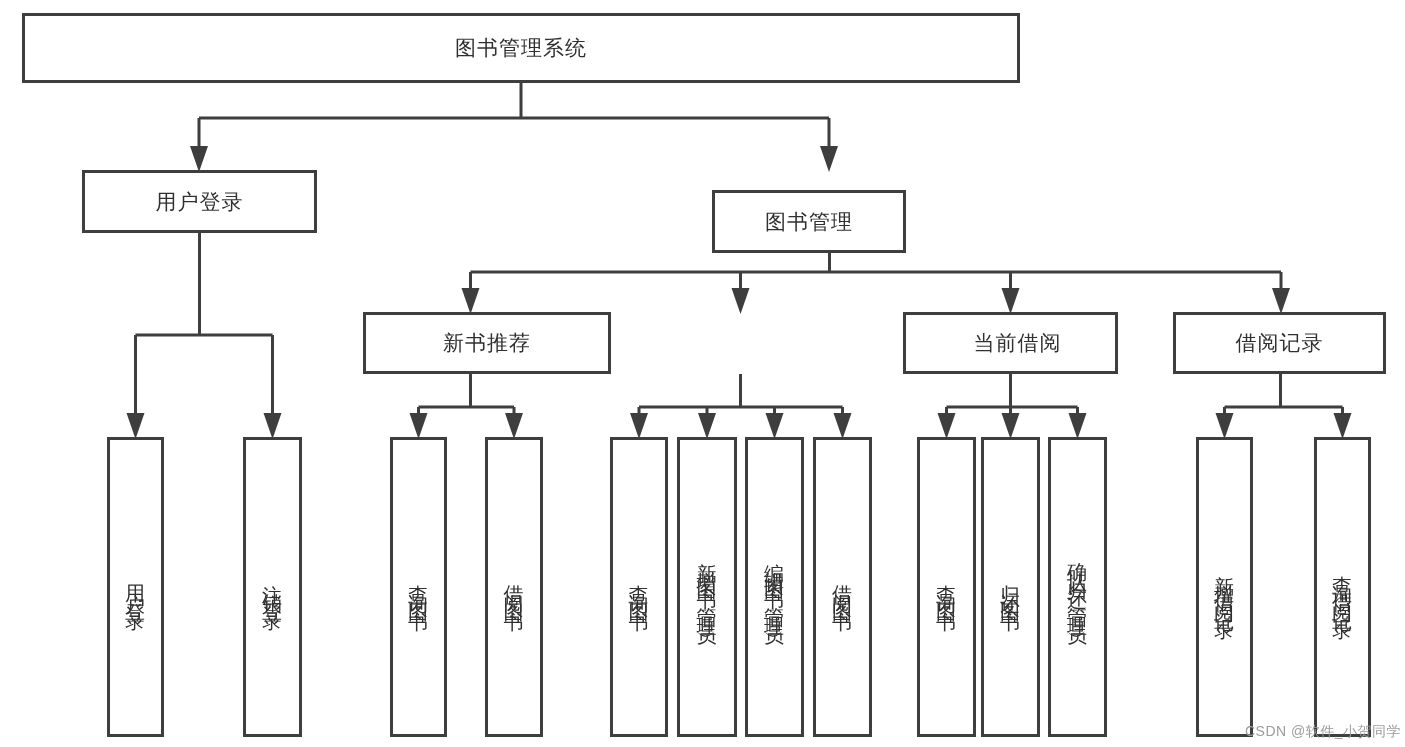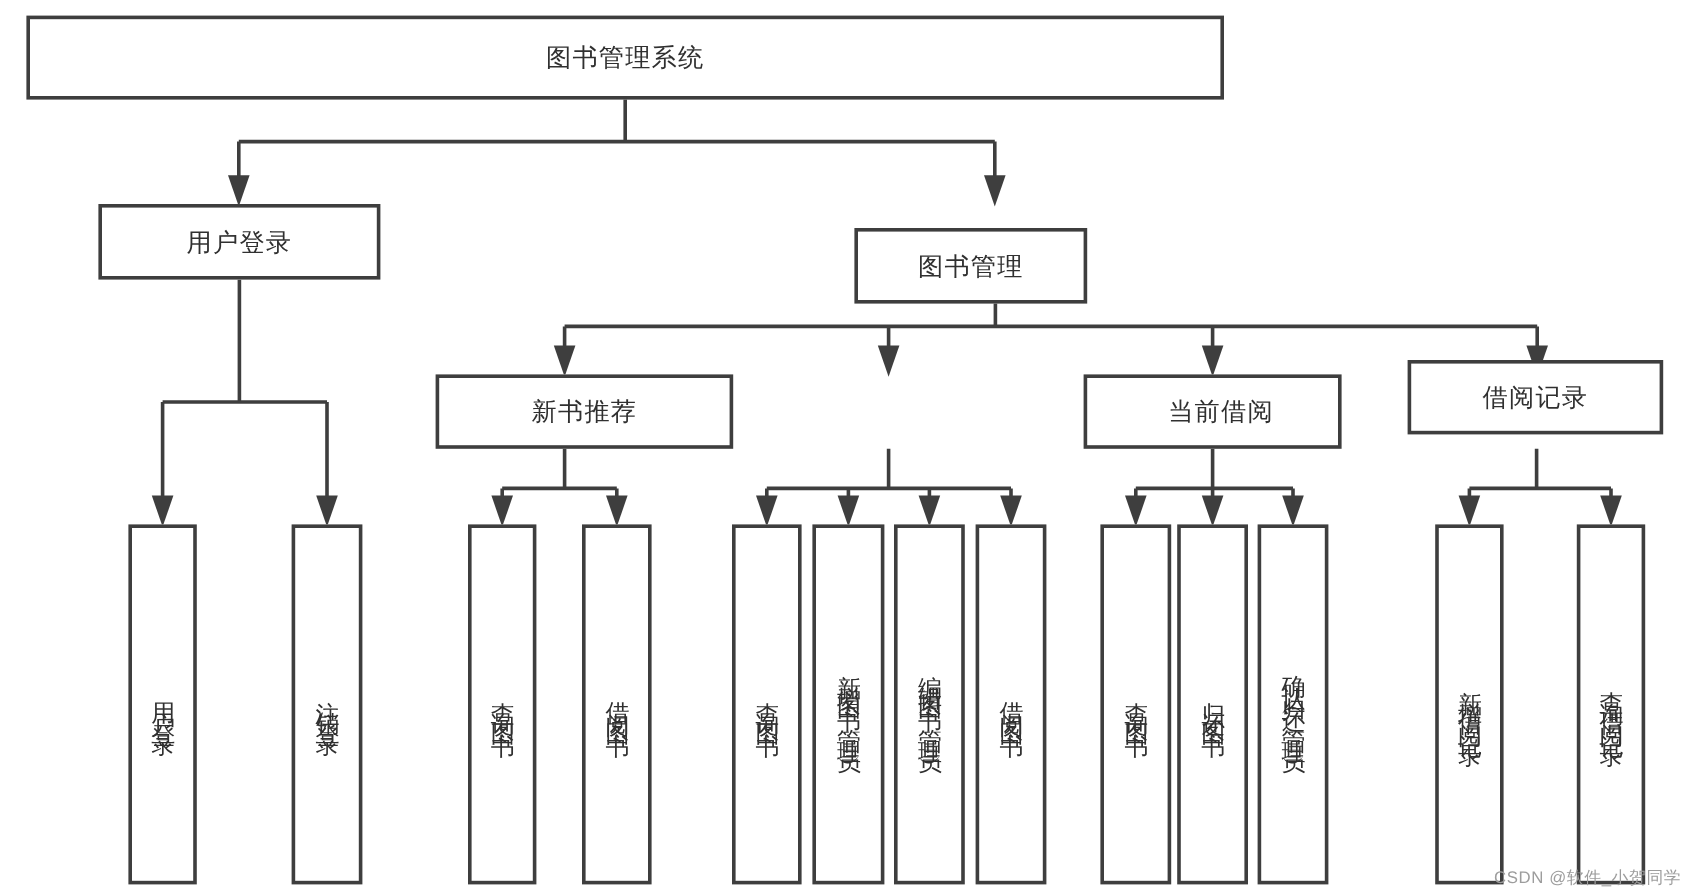--- a/index.html
+++ b/index.html
@@ -103,21 +103,21 @@
     </g>
   </svg>
 
   <div class="node" style="left:22px;top:13px;width:998px;height:70px;text-align:right;">图书管理系统</div>
 
   <div class="node" style="left:82px;top:170px;width:235px;height:63px;">用户登录</div>
   <div class="node" style="left:712px;top:170px;width:194px;height:63px;margin-top:20px;">图书管理</div>
 
   <div class="node" style="left:363px;top:312px;width:248px;height:62px;">新书推荐</div>
   <div class="node" style="left:903px;top:312px;width:215px;height:62px;padding-left:14px;">当前借阅</div>
-  <div class="node" style="left:1173px;top:300px;width:213px;height:62px;">借阅记录</div>
+  <div class="node" style="left:1173px;top:312px;width:213px;height:62px;">借阅记录</div>
 
   <div class="leaf" style="left:107px;width:57px;">
     <span>用户登录</span>
   </div>
   <div class="leaf" style="left:243px;width:59px;">
     <span>注销登录</span>
   </div>
 
   <div class="leaf" style="left:390px;width:57px;">
     <span>查询图书</span>

